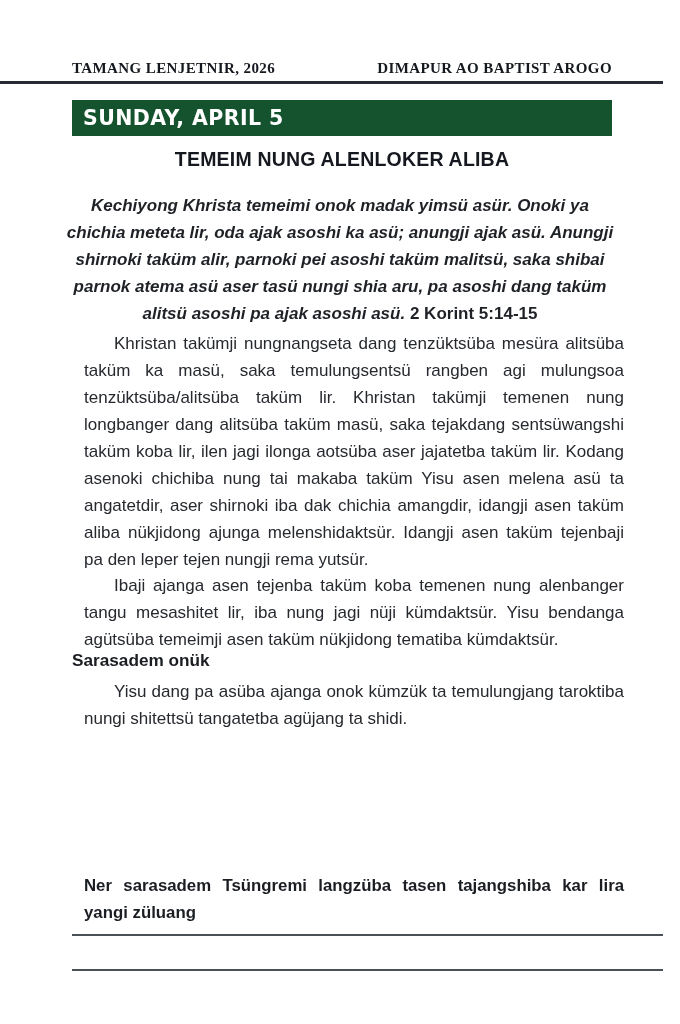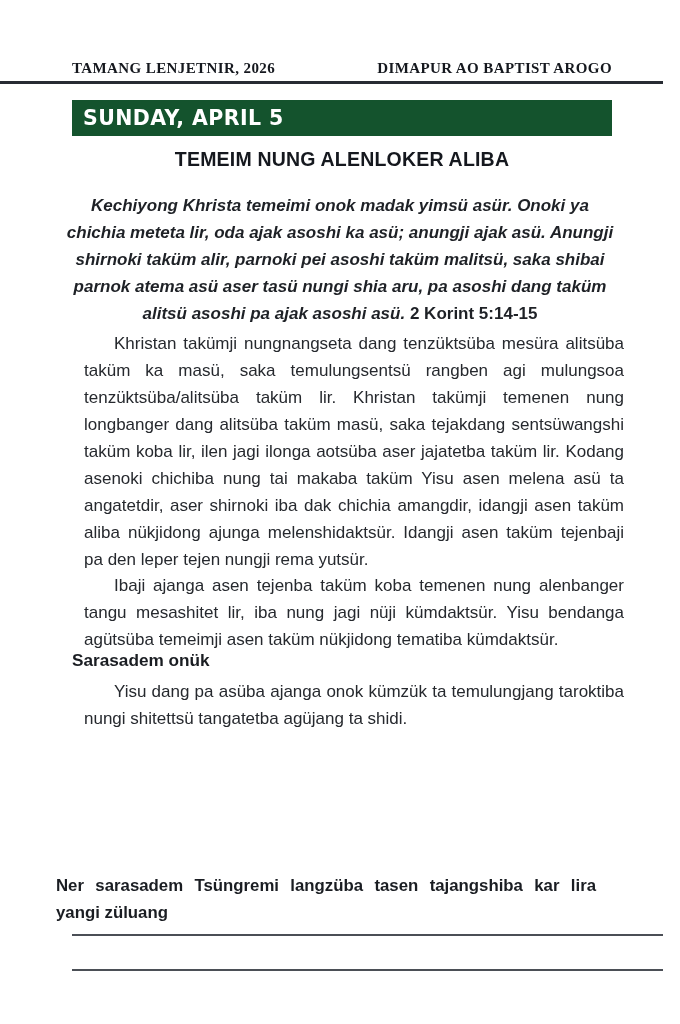--- a/index.html
+++ b/index.html
@@ -45,21 +45,21 @@
   }
   .indent{text-indent:30px;}
   .para-1{top:330px;}
   .para-2{top:572px;}
   .subheading{
     position:absolute;top:650px;left:72px;width:540px;
     font-weight:bold;font-size:17.2px;color:#1a1d22;
   }
   .para-3{top:678px;}
   .footer-note{
-    position:absolute;top:872px;left:56px;width:540px;
+    position:absolute;top:872px;left:84px;width:540px;
     font-weight:bold;font-size:16.8px;line-height:27px;
     text-align:justify;color:#1a1d22;margin:0;
   }
   .write-line{
     position:absolute;left:72px;width:591px;height:2px;background:#4b4f56;
   }
   .write-line-1{top:934px;}
   .write-line-2{top:969px;}
   .page-number{
     position:absolute;top:980px;left:0;width:663px;

